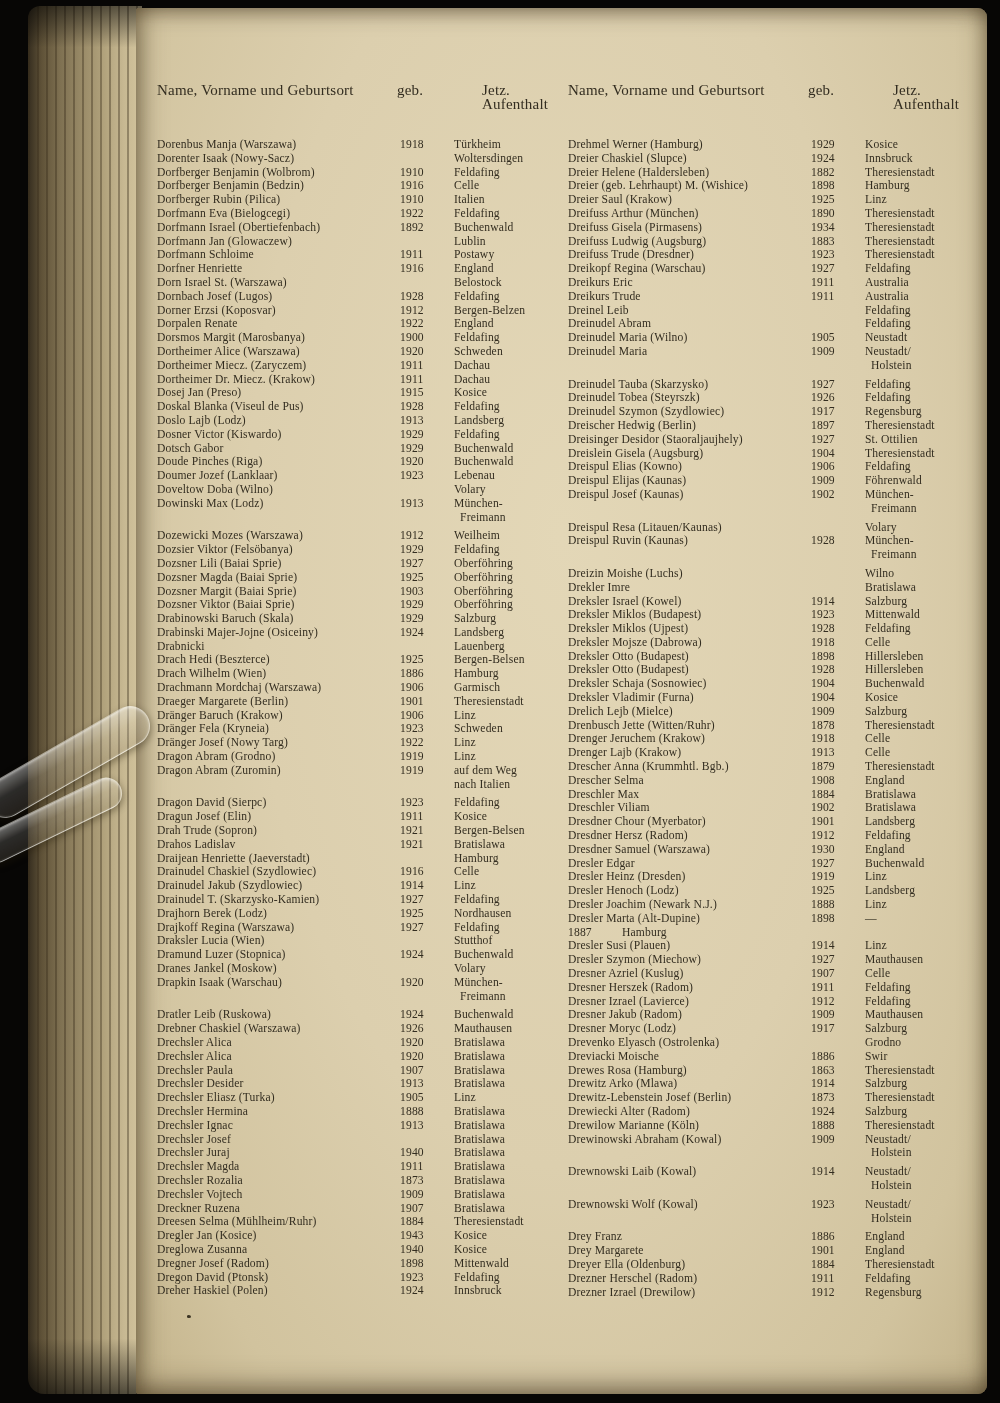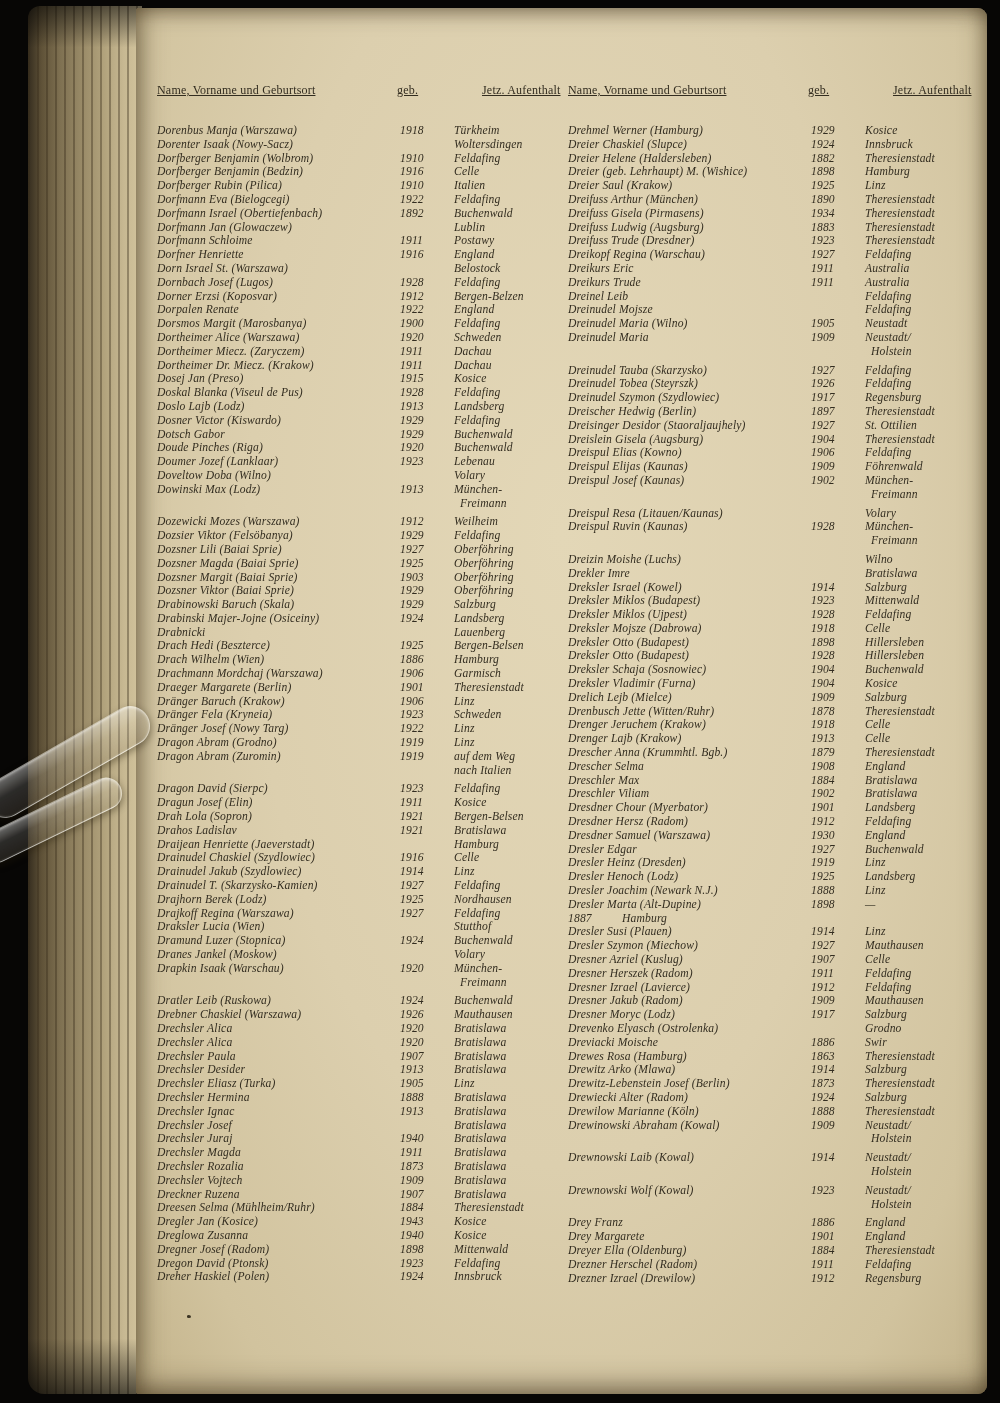--- a/index.html
+++ b/index.html
@@ -26,25 +26,25 @@
       radial-gradient(ellipse at 50% 38%, #e3d7b7 0%, #dccfae 52%, #d1c39e 84%, #c3b38b 100%);
     box-shadow:
       inset 18px 0 26px -14px rgba(70,55,30,.55),
       inset -16px 0 24px -14px rgba(70,55,30,.5),
       inset 0 14px 22px -12px rgba(60,45,25,.6),
       inset 0 -20px 28px -14px rgba(60,45,25,.6);
   }
   .col{position:absolute;top:83px;width:406px;color:#332d20;}
   .col-left{left:157px;}
   .col-right{left:568px;}
-  .col-header{display:flex;font-size:12px;line-height:14px;letter-spacing:.2px;text-decoration:underline;}
+  .col-header{display:flex;font-size:15px;line-height:14px;letter-spacing:.2px;}
   .h-name{flex:0 0 240px;}
   .h-geb{flex:0 0 54px;}
   .h-ort{flex:1;margin-left:31px;}
-  .rows{margin-top:27px;font-style:italic;}
+  .rows{margin-top:27px;}
   .row{display:flex;align-items:flex-start;font-size:11.6px;line-height:13.8px;letter-spacing:.15px;}
   .row .c-name{flex:0 0 240px;white-space:pre-line;padding-right:3px;}
   .row .c-geb{flex:0 0 54px;}
   .row .c-ort{flex:1;white-space:pre-line;}
   .gap{height:5px;}
   
   .clip{position:absolute;left:0;top:690px;width:200px;height:230px;pointer-events:none;}
   .clip .arm{
     position:absolute;border-radius:22px;
     background:linear-gradient(180deg, rgba(255,255,252,.42) 0%, rgba(240,238,228,.16) 45%, rgba(150,140,115,.20) 100%);
@@ -303,21 +303,21 @@
           <span class="c-name">Dragon David (Sierpc)</span>
           <span class="c-geb">1923</span>
           <span class="c-ort">Feldafing</span>
         </div>
         <div class="row">
           <span class="c-name">Dragun Josef (Elin)</span>
           <span class="c-geb">1911</span>
           <span class="c-ort">Kosice</span>
         </div>
         <div class="row">
-          <span class="c-name">Drah Lola (Sopron)</span>
+          <span class="c-name">Drah Trude (Sopron)</span>
           <span class="c-geb">1921</span>
           <span class="c-ort">Bergen-Belsen</span>
         </div>
         <div class="row">
           <span class="c-name">Drahos Ladislav</span>
           <span class="c-geb">1921</span>
           <span class="c-ort">Bratislawa</span>
         </div>
         <div class="row">
           <span class="c-name">Draijean Henriette (Jaeverstadt)</span>
@@ -545,21 +545,21 @@
           <span class="c-name">Dreikurs Trude</span>
           <span class="c-geb">1911</span>
           <span class="c-ort">Australia</span>
         </div>
         <div class="row">
           <span class="c-name">Dreinel Leib</span>
           <span class="c-geb"></span>
           <span class="c-ort">Feldafing</span>
         </div>
         <div class="row">
-          <span class="c-name">Dreinudel Mojsze</span>
+          <span class="c-name">Dreinudel Abram</span>
           <span class="c-geb"></span>
           <span class="c-ort">Feldafing</span>
         </div>
         <div class="row">
           <span class="c-name">Dreinudel Maria (Wilno)</span>
           <span class="c-geb">1905</span>
           <span class="c-ort">Neustadt</span>
         </div>
         <div class="row">
           <span class="c-name">Dreinudel Maria</span>

